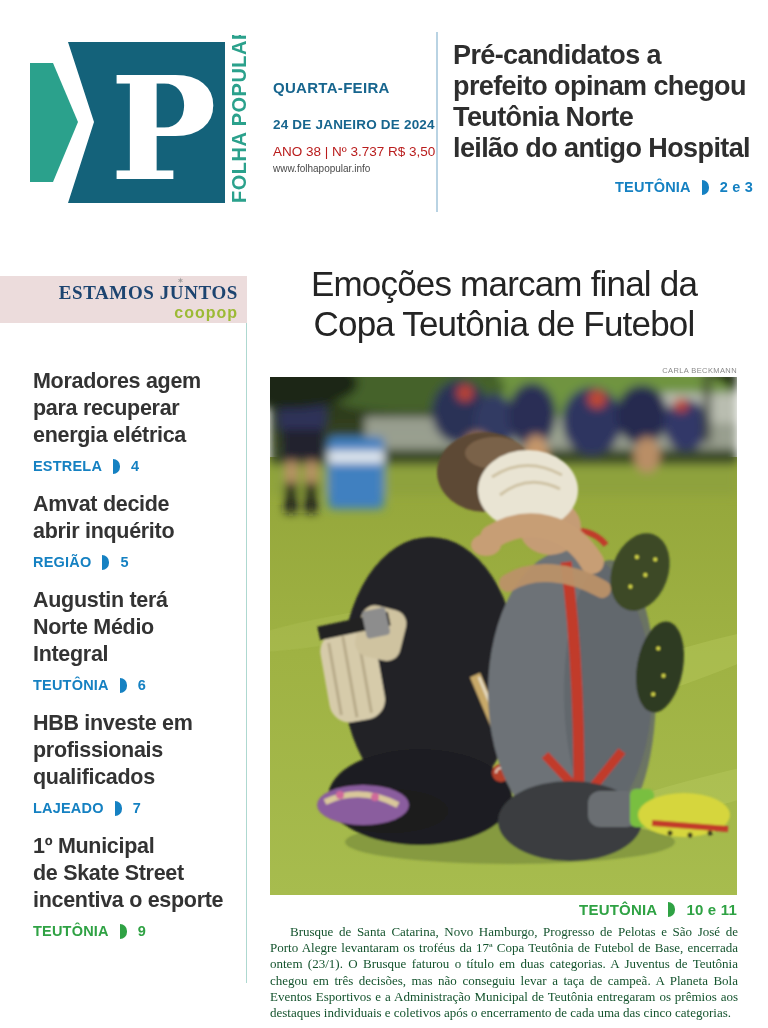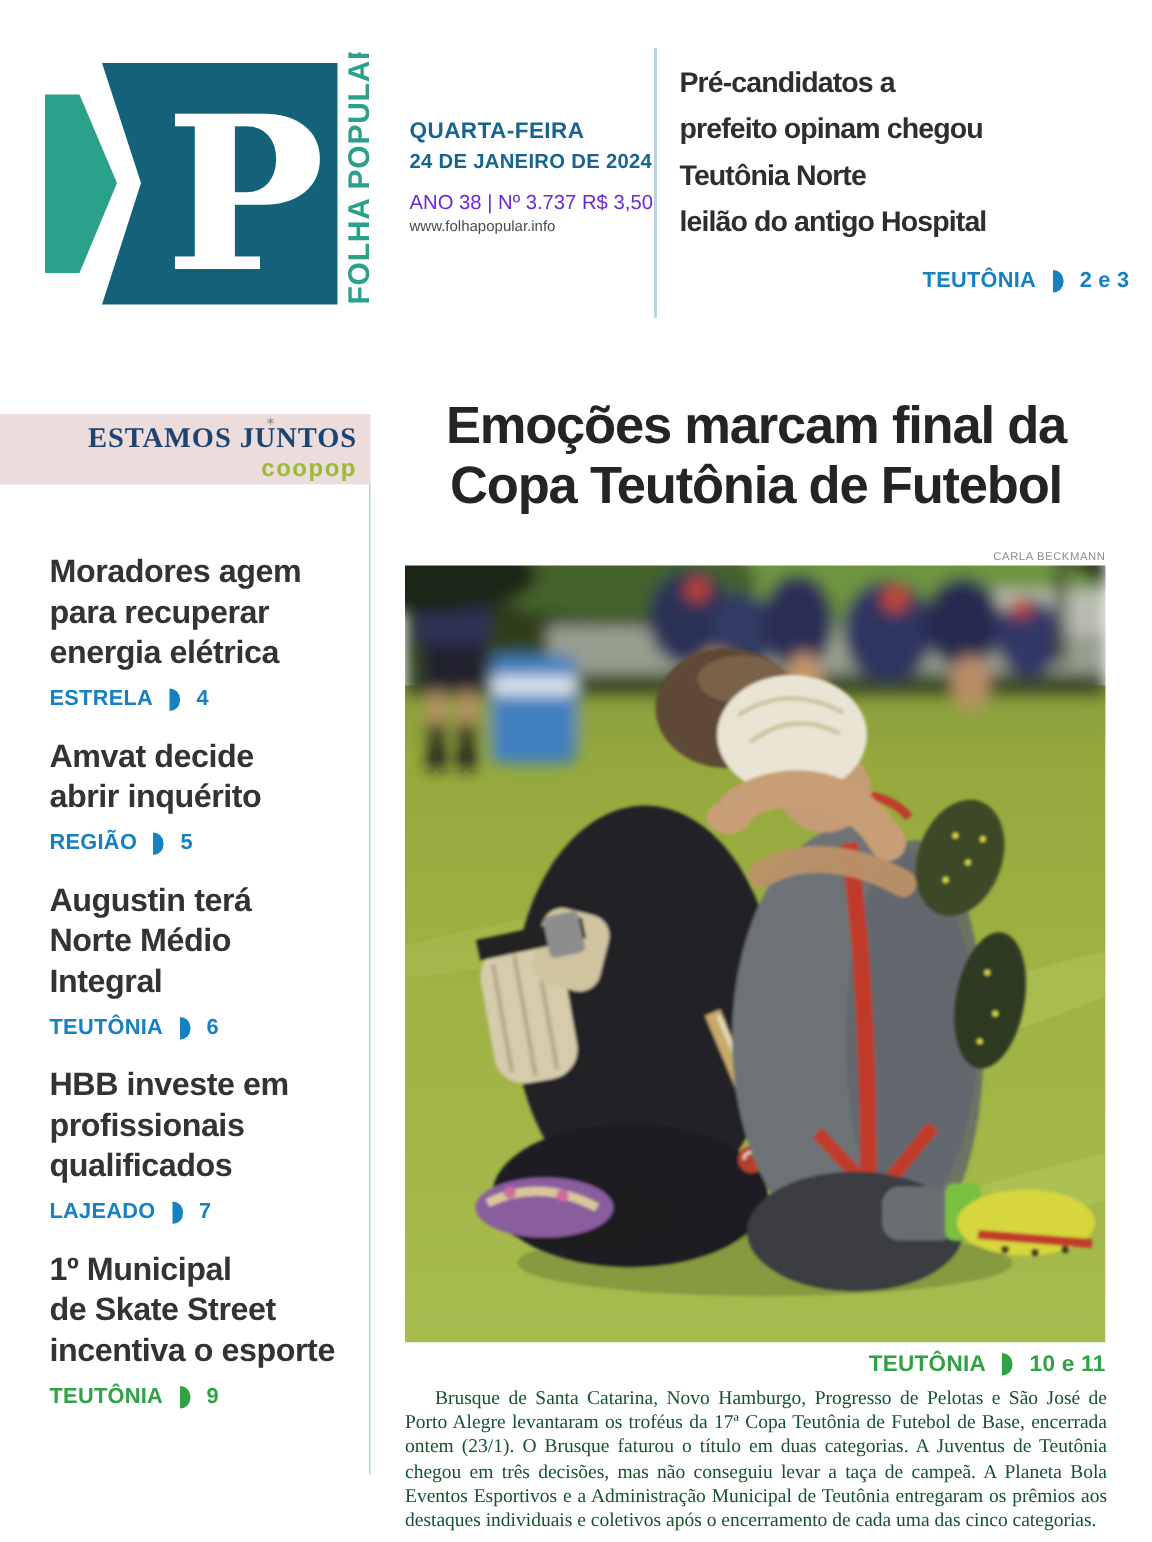--- a/index.html
+++ b/index.html
@@ -3,28 +3,28 @@
 <meta charset="utf-8">
 <style>
   html,body{margin:0;padding:0;background:#ffffff;}
   .page{position:relative;width:768px;height:1028px;background:#ffffff;overflow:hidden;
         font-family:"Liberation Sans",sans-serif;color:#333;}
 
   
   .logo-svg{position:absolute;left:30px;top:35px;}
   .dateblock{position:absolute;left:273px;top:80px;line-height:1;}
   .weekday{font-size:15px;font-weight:bold;color:#17658e;letter-spacing:.3px;}
-  .pubdate{font-size:13.5px;font-weight:bold;color:#17658e;margin-top:6px;letter-spacing:.2px;}
-  .edition{font-size:13.5px;color:#6d28d9;margin-top:13px;}
+  .pubdate{font-size:13.5px;font-weight:bold;color:#17658e;margin-top:23px;letter-spacing:.2px;}
+  .edition{font-size:13.5px;color:#b91c1c;margin-top:13px;}
   .website{font-size:10px;color:#4a4a4a;margin-top:6px;}
   .vrule-top{position:absolute;left:436px;top:32px;width:2px;height:180px;background:#b9d3e3;}
 
   
   .top-story{position:absolute;left:453px;top:40px;width:300px;}
-  .top-headline{font-size:19px;font-weight:bold;line-height:31px;color:#2e2e2e;letter-spacing:-.6px;}
+  .top-headline{font-size:27px;font-weight:bold;line-height:31px;color:#2e2e2e;letter-spacing:-.6px;}
   .top-story .tag{justify-content:flex-end;margin-top:15px;}
 
   
   .tag{display:flex;align-items:center;gap:11px;font-weight:bold;font-size:14.5px;letter-spacing:.2px;}
   .tag.blue{color:#1581c2;}
   .tag.green{color:#2fa244;}
   .tag .arrow{width:7px;height:15px;border-radius:0 8px 8px 0;background:currentColor;flex:0 0 auto;}
   .tag .pg{font-weight:bold;}
 
   
@@ -35,21 +35,21 @@
   .juntos-mark{position:absolute;top:-5px;right:54px;font-size:7px;color:#9a9a9a;}
   .brand{font-size:16px;font-weight:bold;color:#9cba35;letter-spacing:1px;margin-top:0;}
   .vrule-side{position:absolute;left:246px;top:323px;width:1px;height:660px;background:#aed8d0;}
   .sb-list{position:absolute;left:33px;top:368px;width:200px;}
   .sb-item{margin-bottom:17px;}
   .sb-title{font-size:21.5px;font-weight:bold;line-height:27px;color:#333;letter-spacing:-.3px;}
   .sb-item .tag{margin-top:9px;}
 
   
   .main-headline{position:absolute;left:258px;top:264px;width:492px;text-align:center;
-                 font-size:35px;font-weight:bold;line-height:40px;color:#242424;letter-spacing:-.8px;}
+                 font-size:35px;font-weight:normal;line-height:40px;color:#242424;letter-spacing:-.8px;}
   .credit{position:absolute;left:270px;top:366px;width:467px;text-align:right;
           font-size:7.5px;color:#8a8a8a;letter-spacing:.4px;}
   .photo{position:absolute;left:270px;top:377px;width:467px;height:518px;display:block;}
   .main-tag{position:absolute;left:270px;top:901px;width:467px;display:flex;justify-content:flex-end;}
   .main-tag .tag{font-size:15px;}
   .caption{position:absolute;left:270px;top:924px;width:468px;font-family:"Liberation Serif",serif;
            font-size:13px;line-height:16.2px;color:#14532d;text-align:justify;text-indent:20px;}
 </style>
 </head>
 <body>

